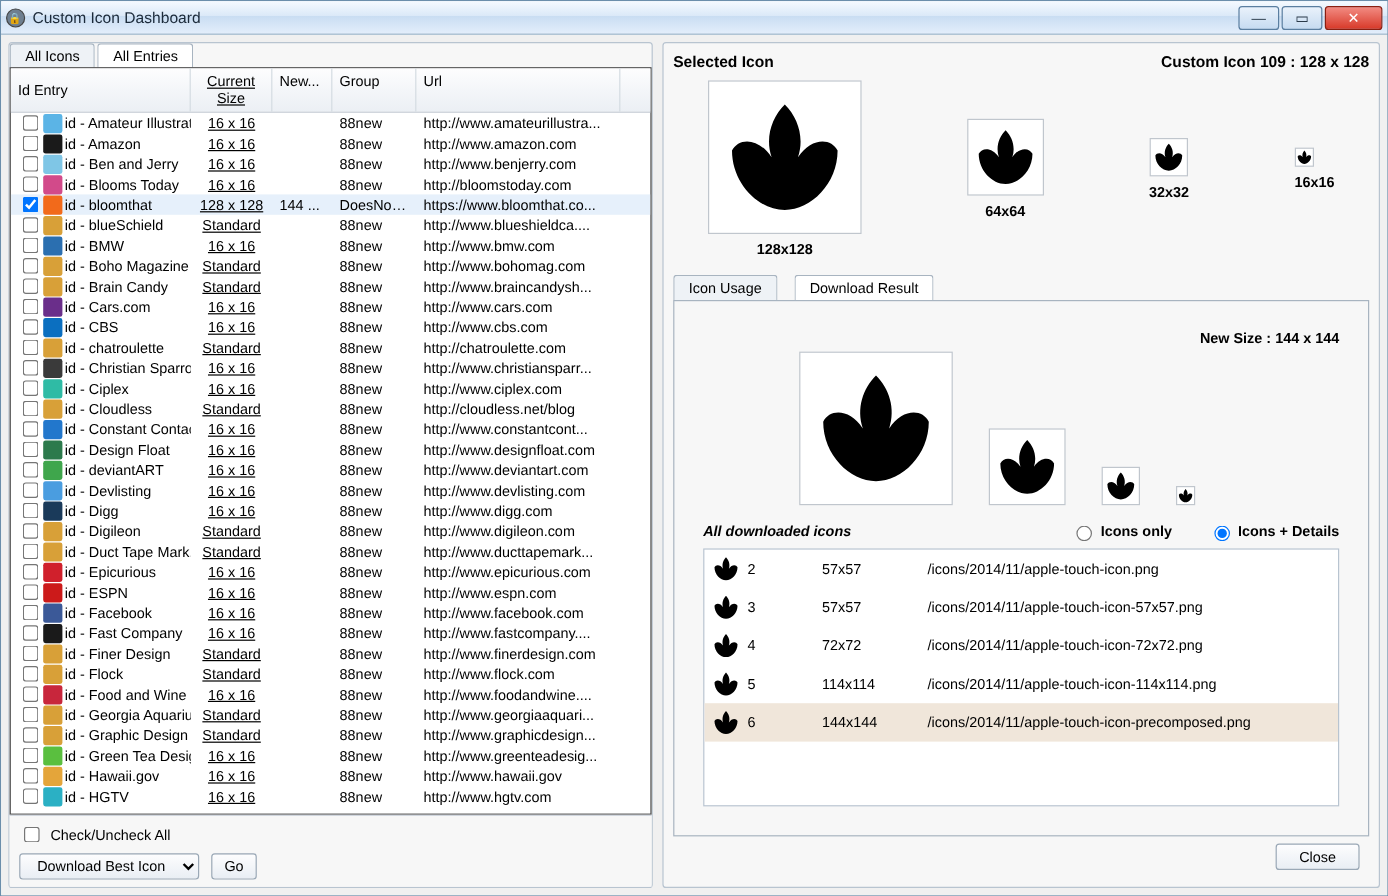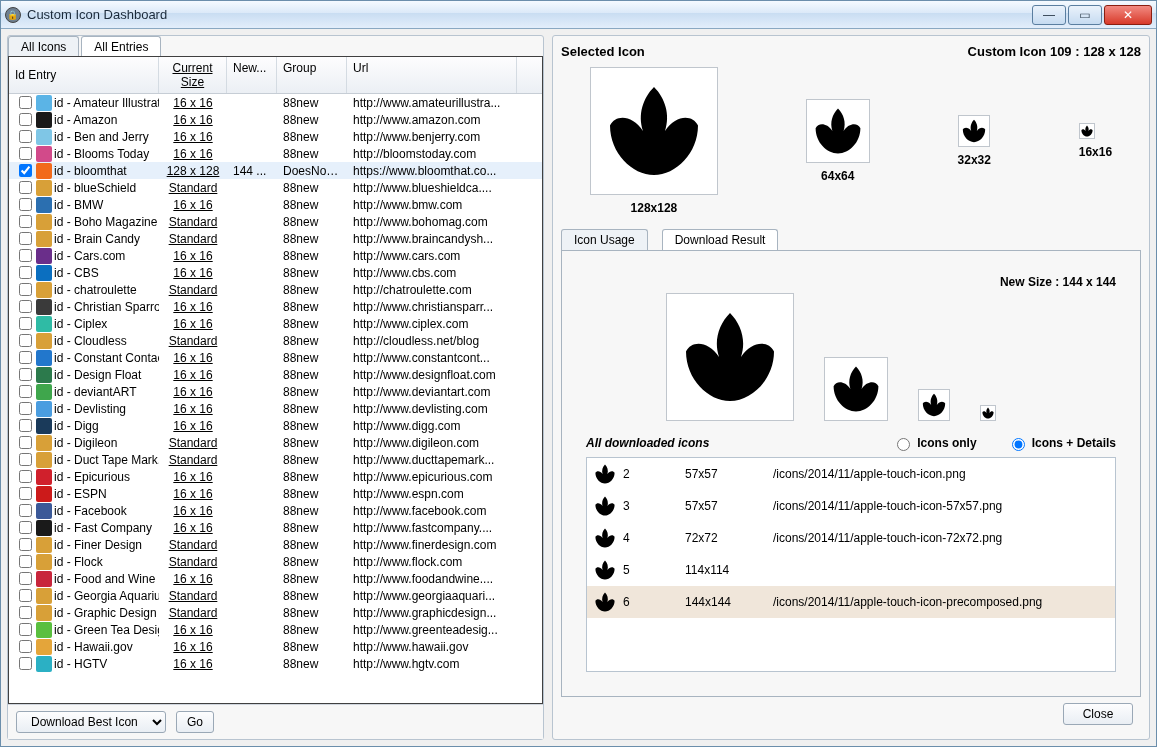--- a/index.html
+++ b/index.html
@@ -473,20 +473,24 @@
                 <span>id - HGTV</span>
               </div>
               <div class="c-size">16 x 16</div>
               <div class="c-new"></div>
               <div class="c-group">88new</div>
               <div class="c-url">http://www.hgtv.com</div>
             </div>
           </div>
       </div>
       <div class="footer-left">
+        <label class="checkall">
+          <input type="checkbox" style="">
+          <span>Check/Uncheck All</span>
+        </label>
         <div class="actions">
           <select>
             <option>Download Best Icon</option>
           </select>
           <button>Go</button>
         </div>
       </div>
     </div>
 
     <div class="panel right">
@@ -603,20 +607,21 @@
                 <div class="c3">/icons/2014/11/apple-touch-icon-72x72.png</div>
               </div>
               <div class="dlrow">
                 <div class="c1">
                   <svg class="tulip thumb" viewBox="0 0 100 100">
                     <use href="#tulip"></use>
                   </svg>
                   <span>5</span>
                 </div>
                 <div class="c2">114x114</div>
+                <div class="c3">/icons/2014/11/apple-touch-icon-114x114.png</div>
               </div>
               <div class="dlrow sel">
                 <div class="c1">
                   <svg class="tulip thumb" viewBox="0 0 100 100">
                     <use href="#tulip"></use>
                   </svg>
                   <span>6</span>
                 </div>
                 <div class="c2">144x144</div>
                 <div class="c3">/icons/2014/11/apple-touch-icon-precomposed.png</div>

